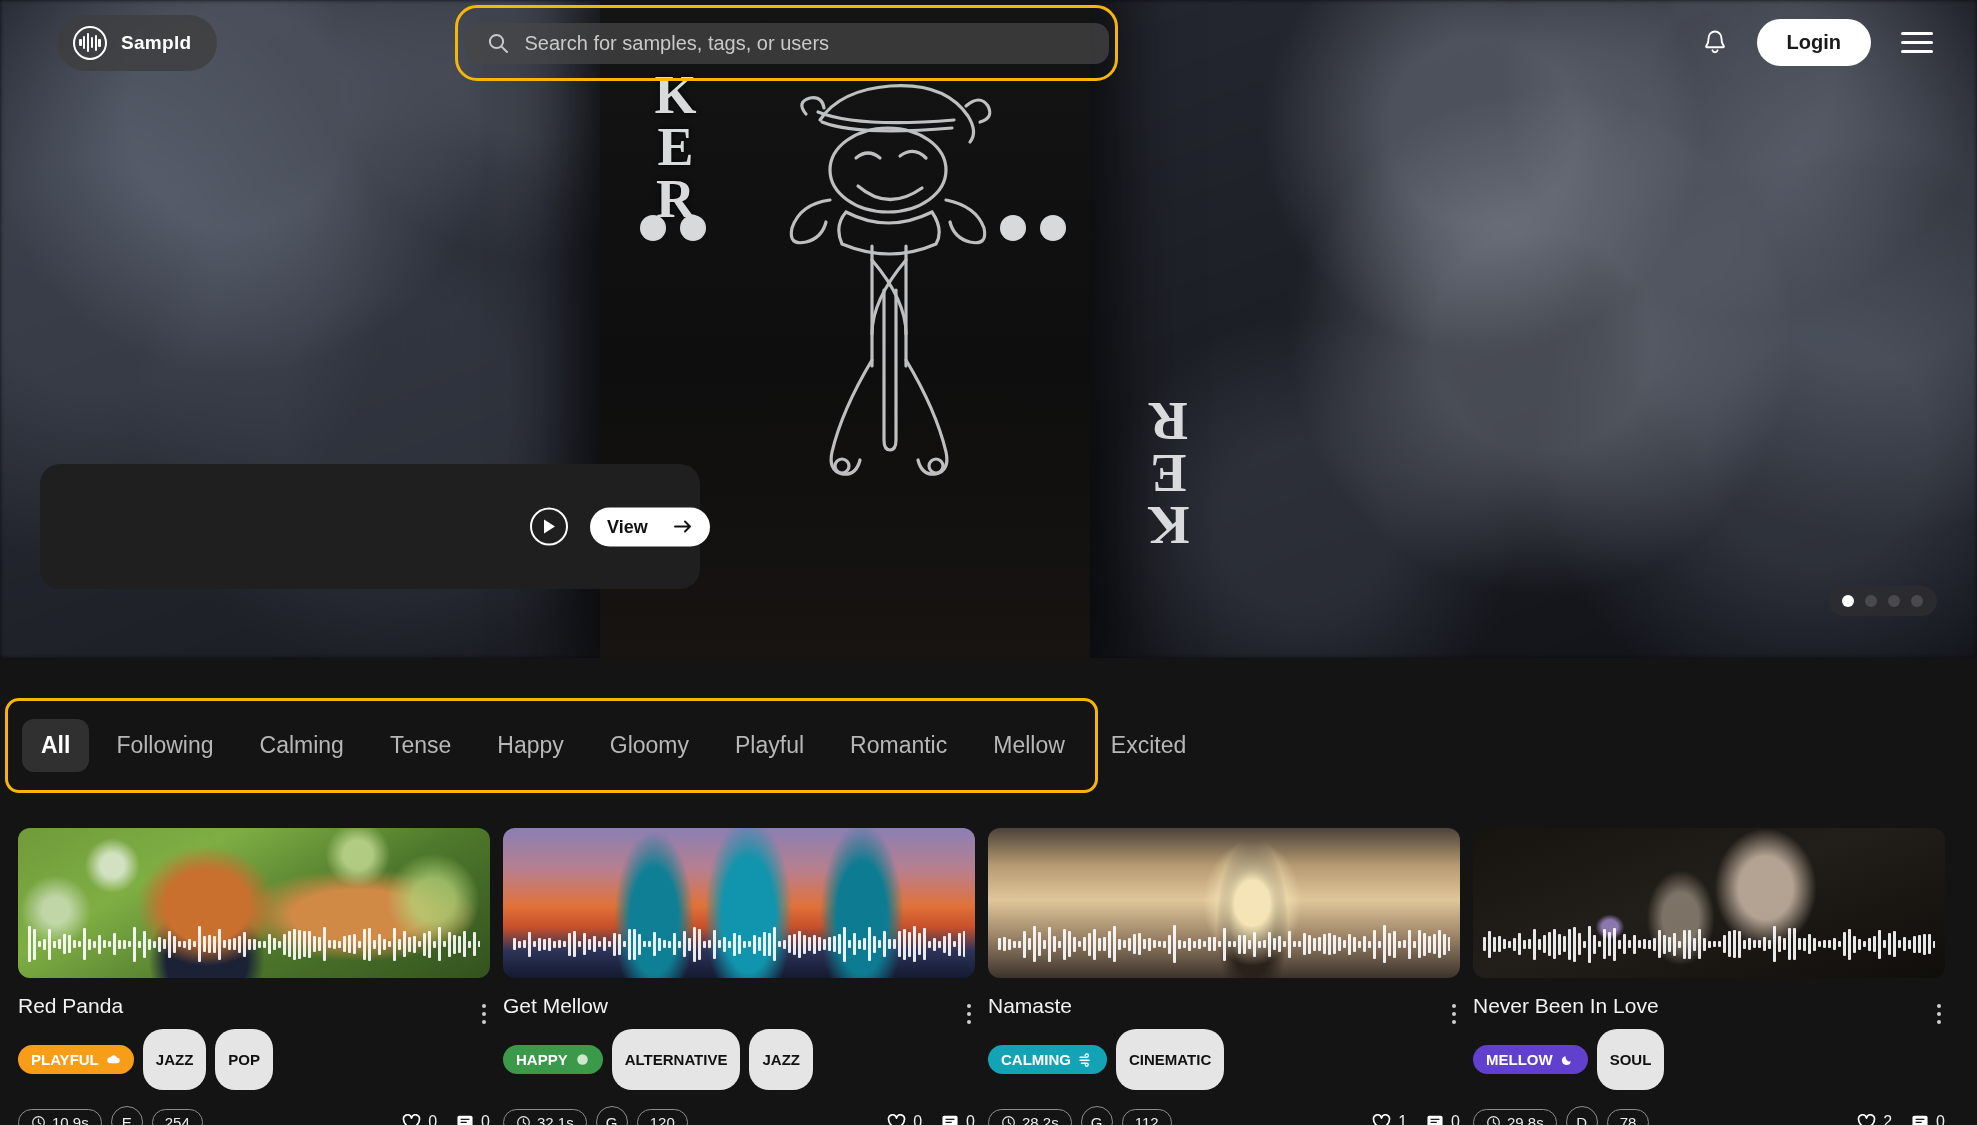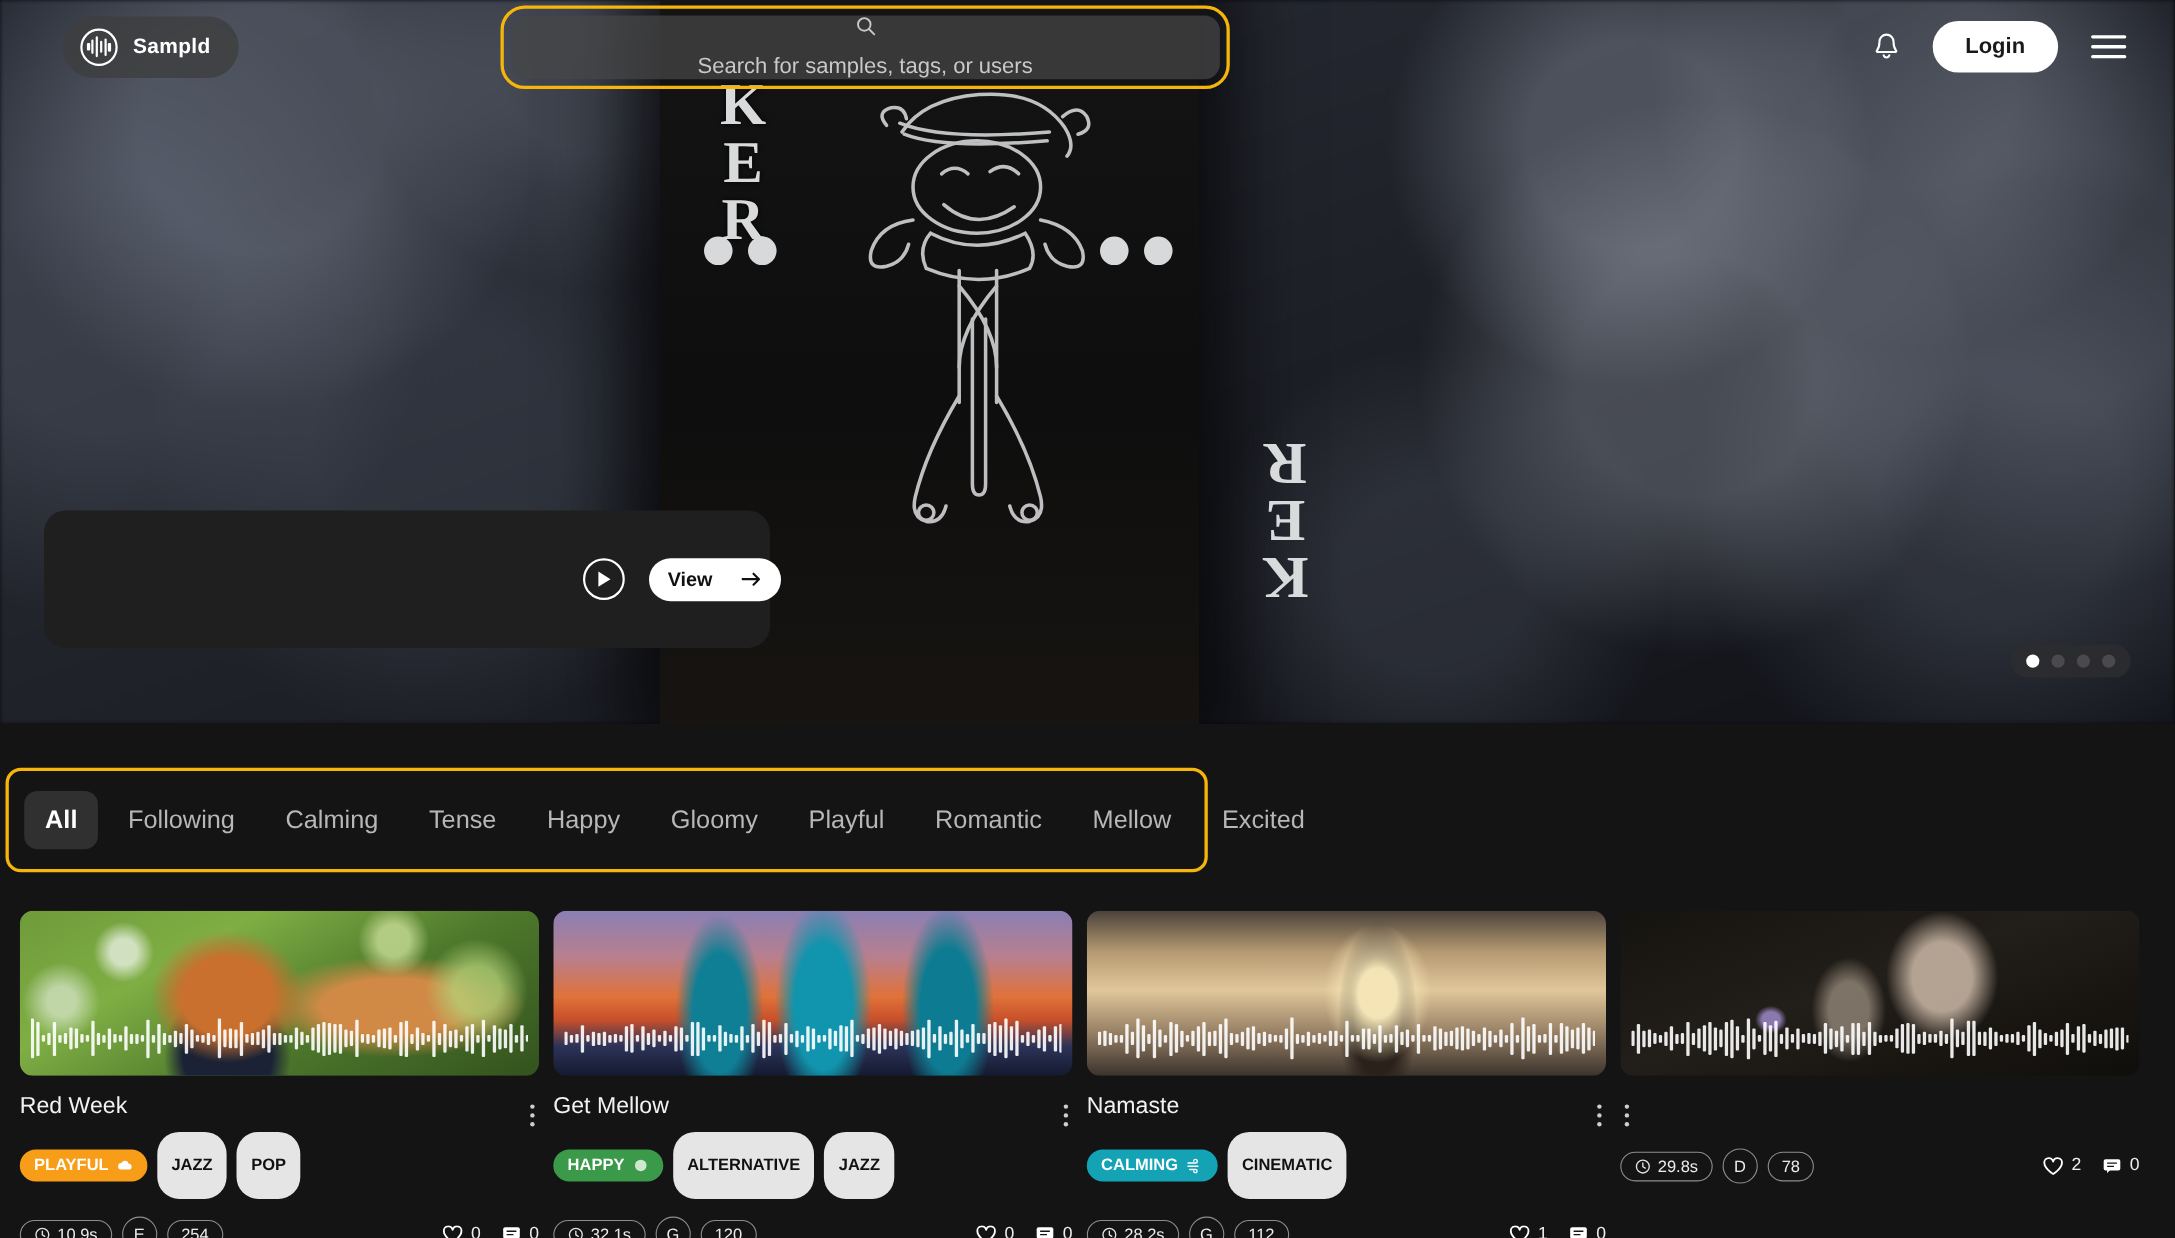--- a/index.html
+++ b/index.html
@@ -45,22 +45,22 @@
     display:flex; align-items:center; }
   .logo { display:flex; align-items:center; gap:14px; margin-left:57px;
     background:rgba(62,62,62,.78); border-radius:40px; padding:11px 26px 11px 16px; }
   .logo-mark { width:34px; height:34px; border-radius:50%; border:2.5px solid #fff;
     display:flex; align-items:center; justify-content:center; gap:1.6px; }
   .logo-mark i { display:block; width:2.2px; background:#fff; border-radius:1px; }
   .logo-text { font-size:19px; font-weight:700; letter-spacing:.3px; }
 
   .search-wrap { position:absolute; left:455px; top:5px; width:663px; height:76px;
     border:3px solid #f5b50a; border-radius:22px; display:flex; align-items:center; }
-  .search-box { margin:0 auto; width:644px; height:58px; background:rgba(70,70,70,.72);
-    border-radius:14px; display:flex; align-items:center; padding:0 22px; gap:16px;flex-direction:column; }
+  .search-box { margin:0 auto; width:644px; height:41px; background:rgba(70,70,70,.72);
+    border-radius:14px; display:flex; align-items:center; padding:0 22px; gap:16px; }
   .search-ph { font-size:20px; color:#c9c9c9; }
 
   .hdr-right { position:absolute; right:44px; top:0; height:85px; display:flex;
     align-items:center; gap:30px; }
   .login-btn { background:#fff; color:#1a1a1a; font-size:20px; font-weight:600;
     border-radius:30px; padding:12px 30px; }
   .burger { display:flex; flex-direction:column; gap:6px; width:32px; }
   .burger span { height:3px; background:#fff; border-radius:2px; }
 
   
@@ -334,21 +334,21 @@
           <i style="height:19px"></i>
           <i style="height:17px"></i>
           <i style="height:26px"></i>
           <i style="height:7px"></i>
           <i style="height:24px"></i>
           <i style="height:6px"></i>
         </div>
     </div>
     <div class="card-head">
       <div>
-        <div class="card-title">Red Week</div>
+        <div class="card-title">Red Panda</div>
         <div class="tagrow">
           <span class="mood" style="background:#f79d18">
             <span>PLAYFUL</span>
             <span>
                 <svg width="15" height="15" viewBox="0 0 20 20">
                   <path d="M5.5 15h9a3.6 3.6 0 0 0 .2-7.2A4.6 4.6 0 0 0 6 7.1 3.9 3.9 0 0 0 5.5 15z" fill="#fff"></path>
                 </svg>
               </span>
           </span>
           <span class="genre">JAZZ</span>
@@ -833,20 +833,34 @@
           <i style="height:14px"></i>
           <i style="height:9px"></i>
           <i style="height:17px"></i>
           <i style="height:18px"></i>
           <i style="height:21px"></i>
           <i style="height:20px"></i>
           <i style="height:7px"></i>
         </div>
     </div>
     <div class="card-head">
+      <div>
+        <div class="card-title">Never Been In Love</div>
+        <div class="tagrow">
+          <span class="mood" style="background:#6040cc">
+            <span>MELLOW</span>
+            <span>
+                <svg width="15" height="15" viewBox="0 0 20 20">
+                  <path d="M14.5 12.6A6 6 0 0 1 7.4 5.5a6 6 0 1 0 7.1 7.1z" fill="#fff"></path>
+                </svg>
+              </span>
+          </span>
+          <span class="genre">SOUL</span>
+        </div>
+      </div>
       <div class="kebab">
           <i></i>
           <i></i>
           <i></i>
         </div>
     </div>
     <div class="metarow">
       <div class="chips">
         <span class="chip">
           <span>

